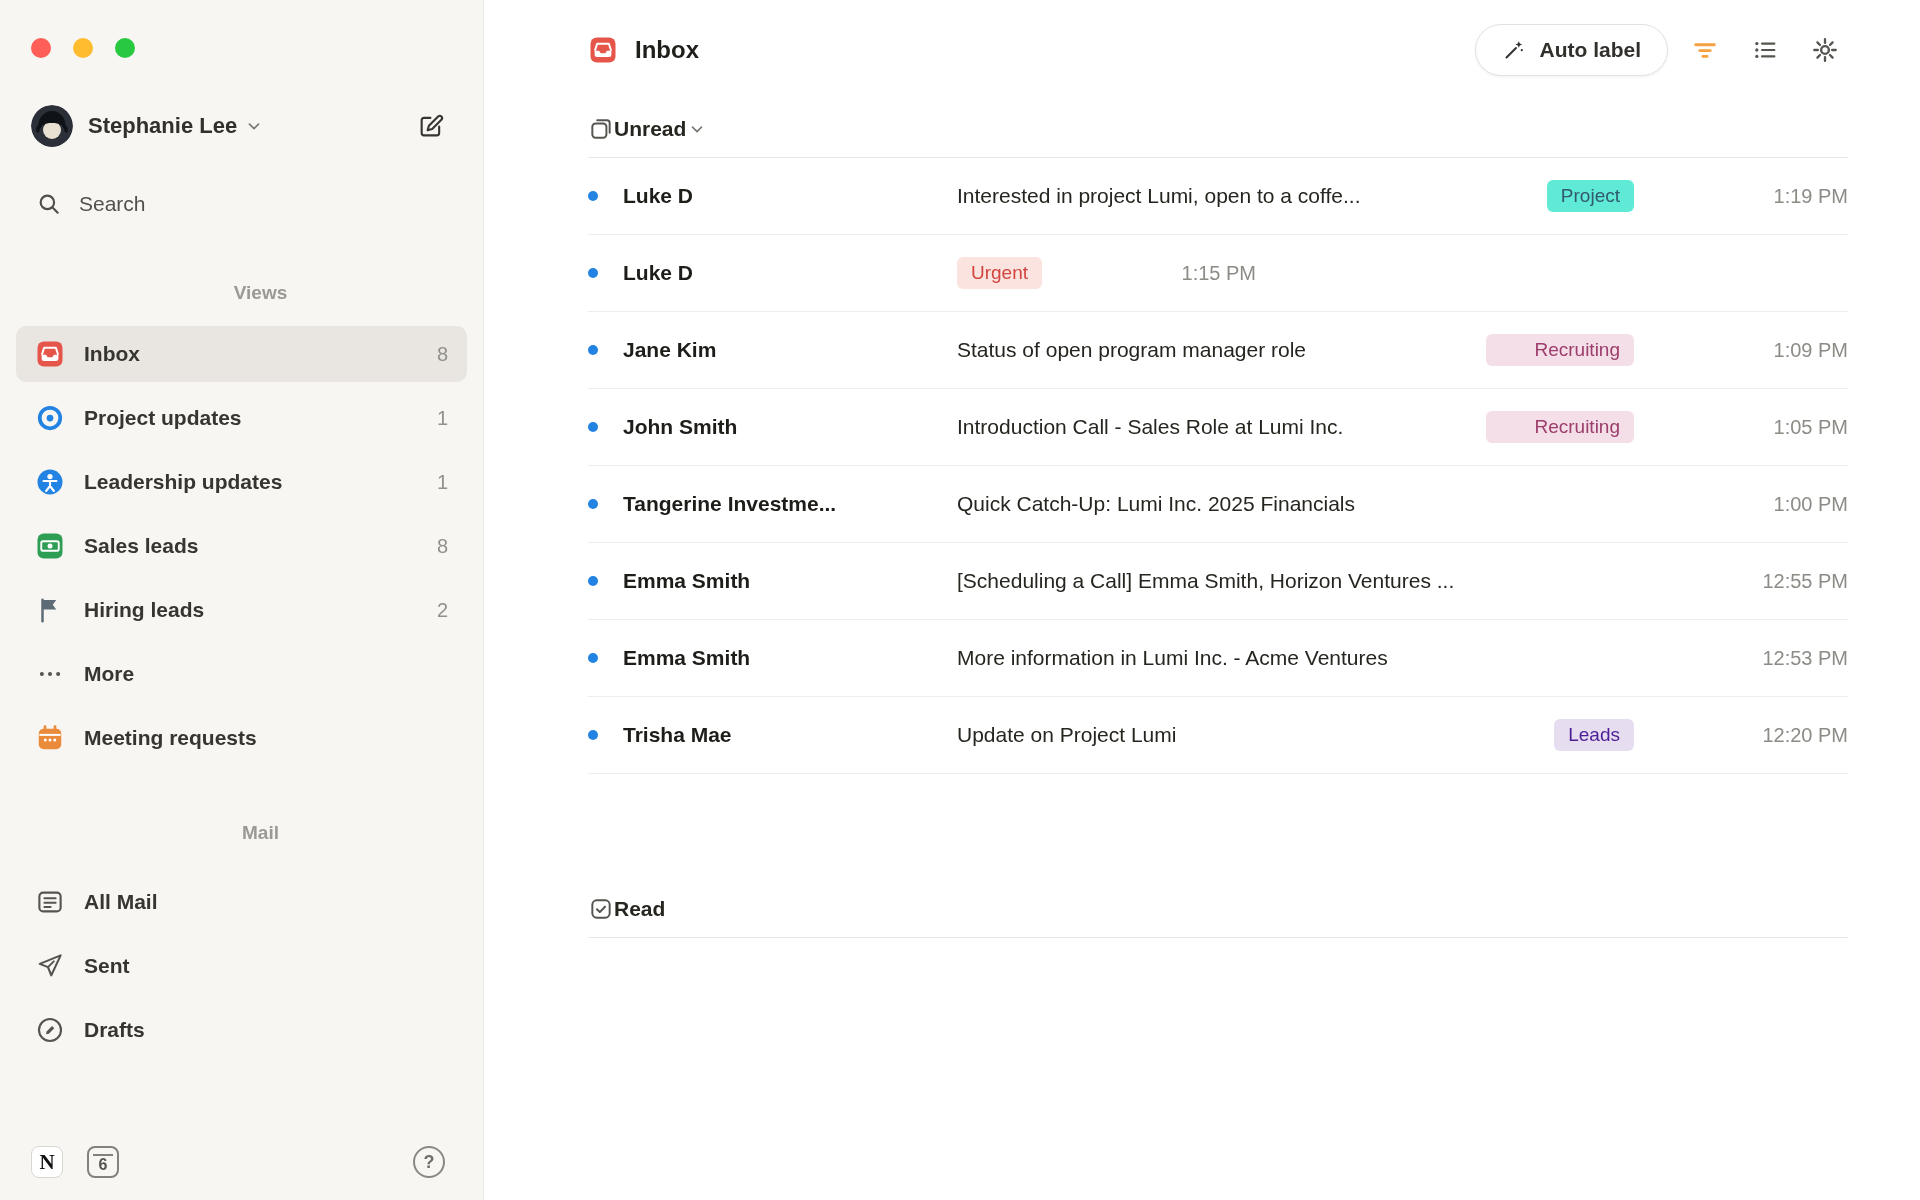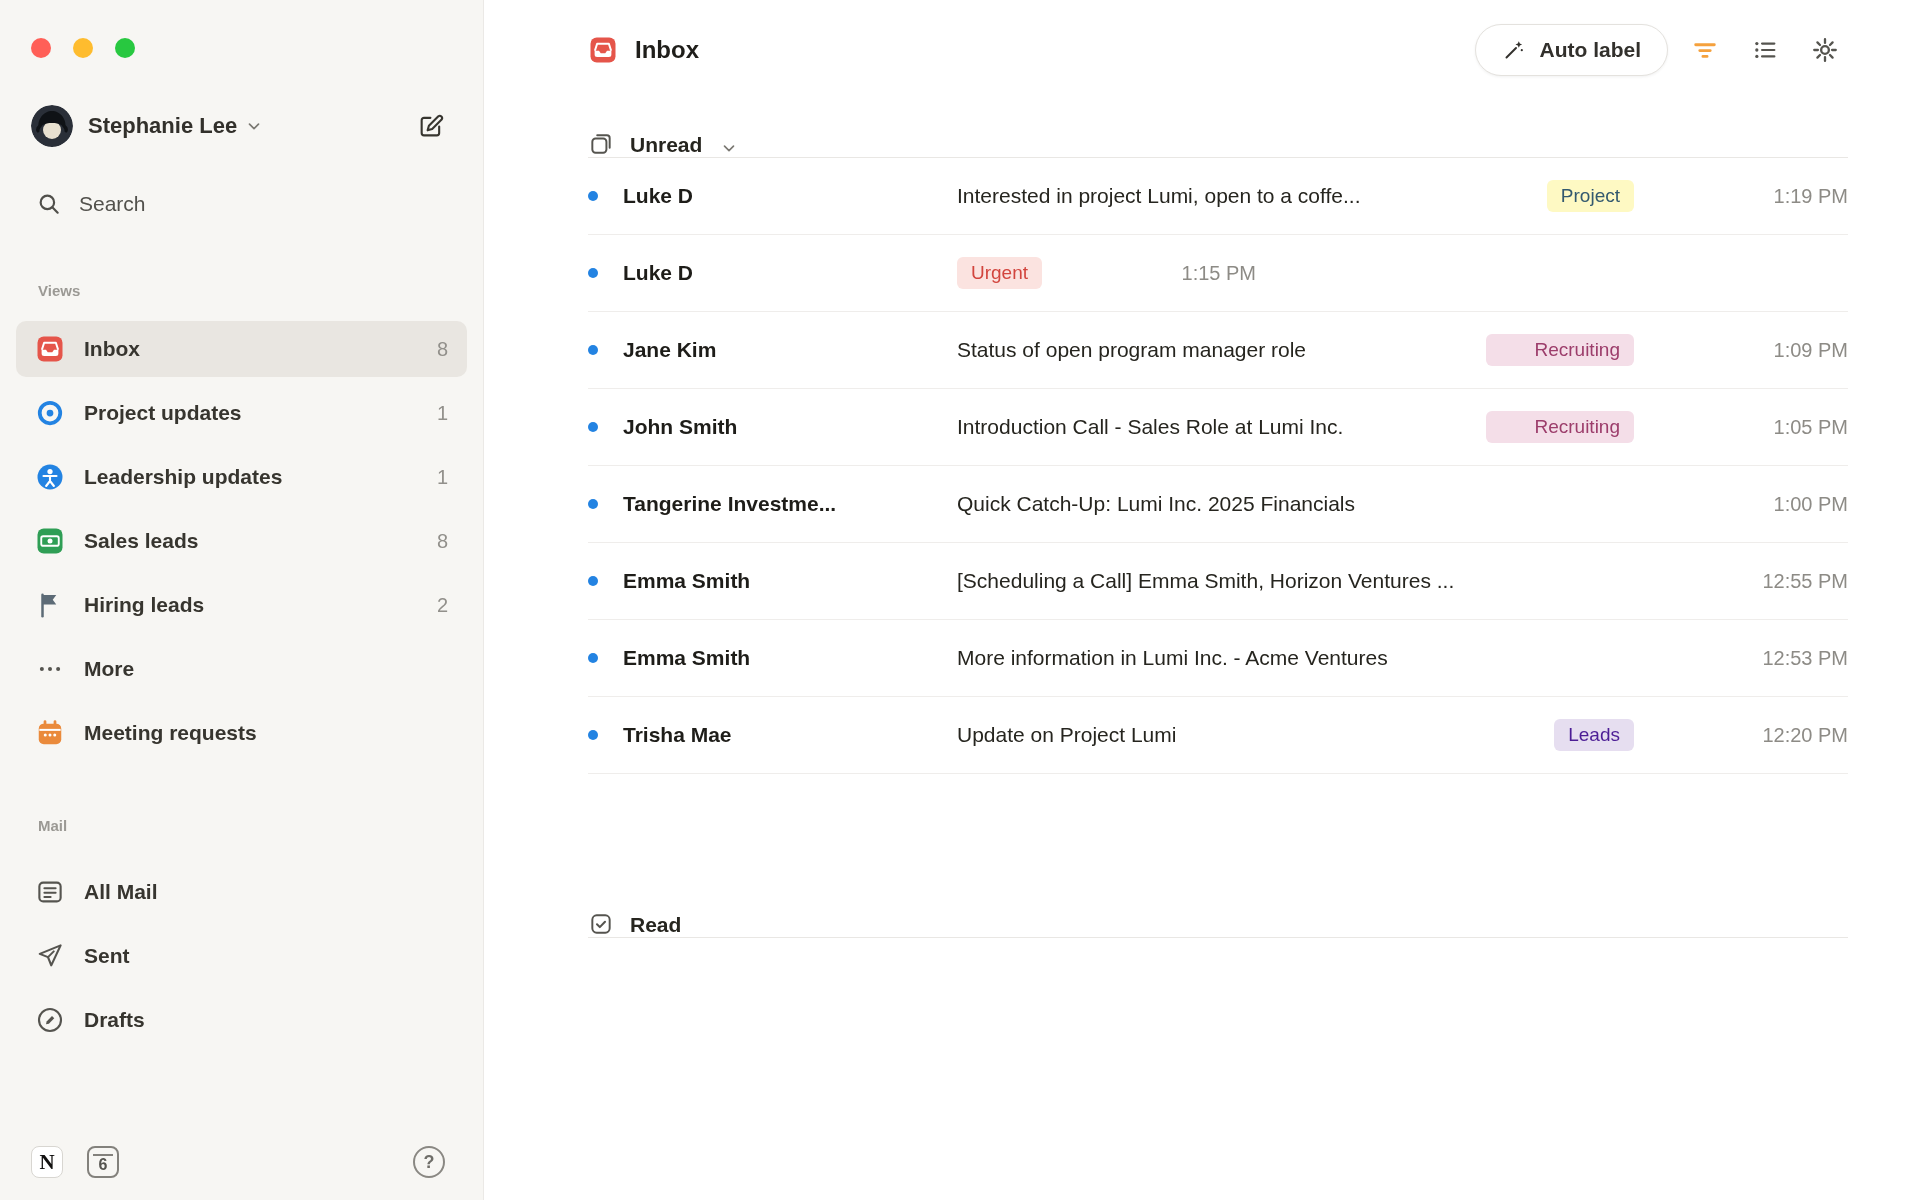--- a/index.html
+++ b/index.html
@@ -23,21 +23,21 @@
 
   .user-row { display:flex; align-items:center; margin:46px 38px 0 31px; height:44px; }
   .avatar { width:42px; height:42px; border-radius:50%; overflow:hidden; flex:none; }
   .user-name { margin-left:15px; font-size:22px; font-weight:700; color:#32302b; }
   .user-chevron { margin-left:8px; display:flex; }
   .compose-btn { margin-left:auto; display:flex; cursor:pointer; }
 
   .search-row { display:flex; align-items:center; gap:17px; margin:38px 38px 0 36px; height:36px; cursor:pointer; }
   .search-label { font-size:21px; font-weight:500; color:#52514c; }
 
-  .section-label { margin:60px 0 0 38px; font-size:15px; font-weight:700; color:#9b9994; }
+  .section-label { margin:60px 0 0 38px; font-size:19px; font-weight:700; color:#9b9994;text-align:center; }
   .section-label.mail { margin-top:48px; }
 
   .nav { margin:22px 16px 0 16px; }
   .nav.mail-nav { margin-top:30px; }
   .nav-item {
     display:flex; align-items:center; gap:19px; height:56px;
     padding:0 19px; border-radius:10px; cursor:pointer; margin-bottom:8px;
   }
   .nav-item.selected { background:#e9e6e1; }
   .nav-icon { width:30px; height:30px; display:flex; align-items:center; justify-content:center; flex:none; }
@@ -72,36 +72,36 @@
   .page-title { font-size:24px; font-weight:700; color:#1f1e1a; }
   .header-actions { display:flex; align-items:center; gap:14px; }
   .auto-label-btn {
     display:flex; align-items:center; gap:13px; height:52px; padding:0 26px;
     border:1px solid #e4e2de; border-radius:26px; background:#fff;
     box-shadow:0 1px 3px rgba(0,0,0,.06); cursor:pointer;
   }
   .auto-label-btn span { font-size:21px; font-weight:600; color:#32302c; }
   .icon-btn { width:46px; height:46px; display:flex; align-items:center; justify-content:center; border-radius:9px; cursor:pointer; }
 
-  .group-header { height:58px; display:flex; align-items:flex-end; gap:16px; border-bottom:1px solid #e9e7e4; cursor:pointer; }
+  .group-header { height:58px; display:flex; align-items:center; border-bottom:1px solid #e9e7e4; cursor:pointer; }
   .group-header.unread { margin-top:22px; }
   .group-header.read { margin-top:106px; }
   .group-title { font-size:21px; font-weight:700; color:#26251f; }
   .group-chevron { display:flex; margin-left:2px; }
 
   .email-list { display:flex; flex-direction:column; }
   .email-row {
     height:77px; display:flex; align-items:center;
     border-bottom:1px solid #efedeb; cursor:pointer;
   }
   .dot { width:10px; height:10px; border-radius:50%; background:#2383e2; margin-right:25px; flex:none; }
   .sender { width:334px; flex:none; font-size:21px; font-weight:700; color:#1e1d19; white-space:nowrap; overflow:hidden; text-overflow:ellipsis; padding-right:16px; }
   .subject { flex:1; min-width:0; font-size:21px; font-weight:400; color:#26251f; white-space:nowrap; overflow:hidden; text-overflow:ellipsis; padding-right:16px; }
   .badge { font-size:19px; font-weight:500; padding:5px 14px; border-radius:6px; margin-right:90px; white-space:nowrap; }
-  .badge.project    { background:#fef9c3; color:#33596f; }
+  .badge.project    { background:#5eead4; color:#33596f; }
   .badge.urgent     { background:#fbe3e0; color:#d2453e; }
   .badge.recruiting { background:#f4dee8; color:#9c3d6b;padding-left:48px; }
   .badge.leads      { background:#e6def0; color:#4c1d95; }
   .time { width:124px; flex:none; text-align:right; font-size:20px; color:#8d8b86; white-space:nowrap; }
 
   svg { display:block; }
 </style>
 </head>
 <body>
 

